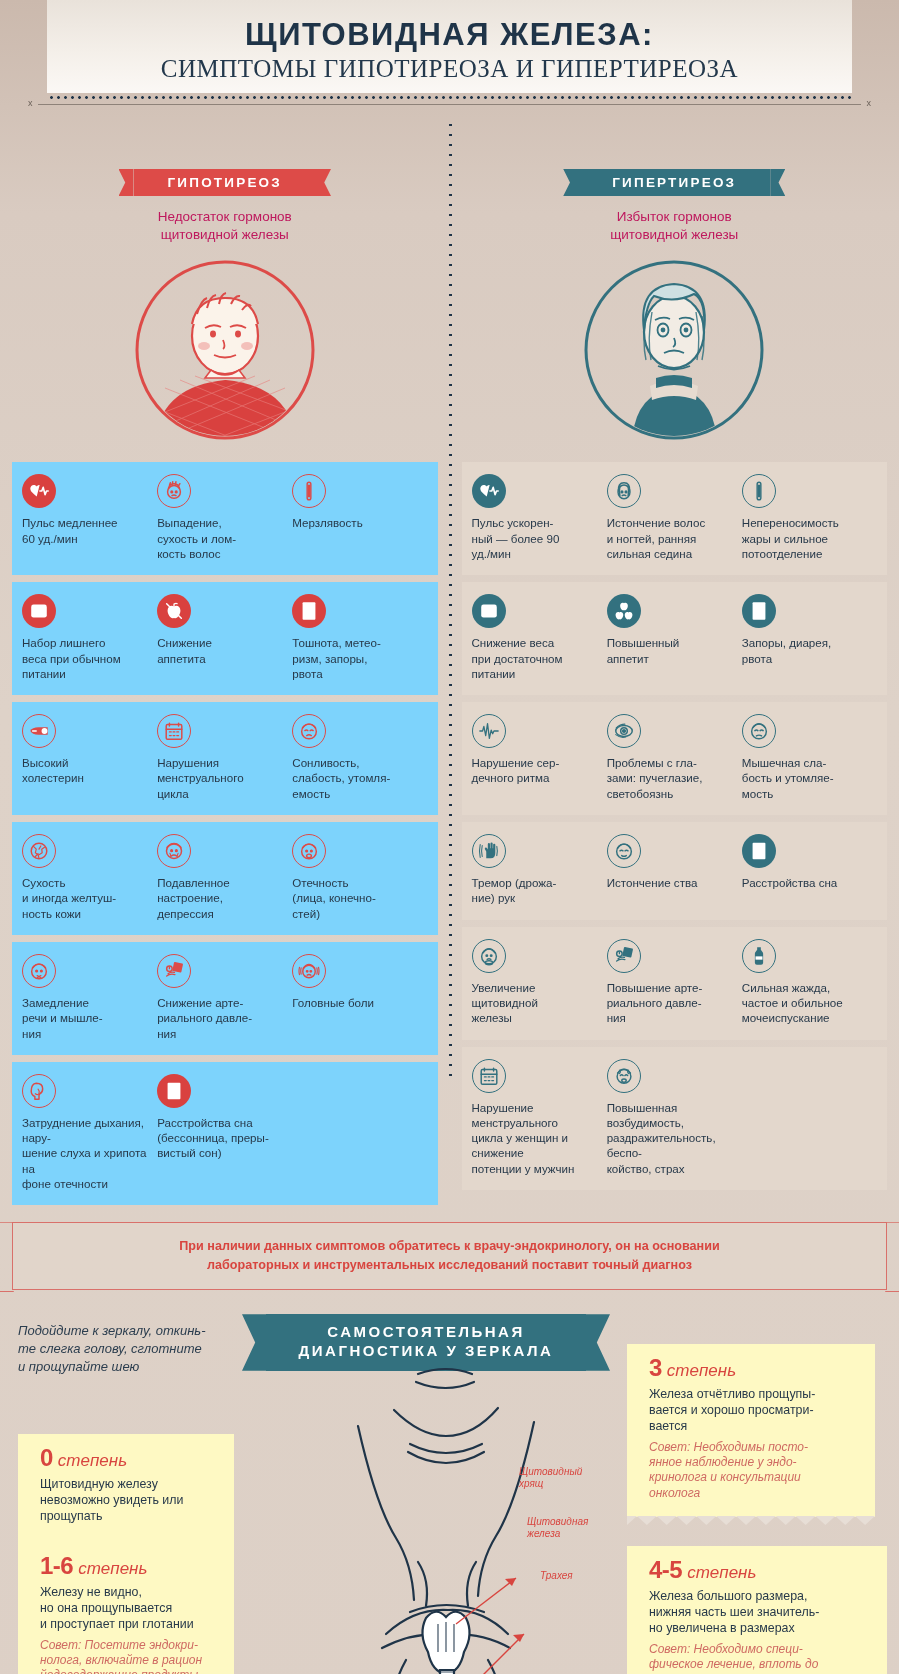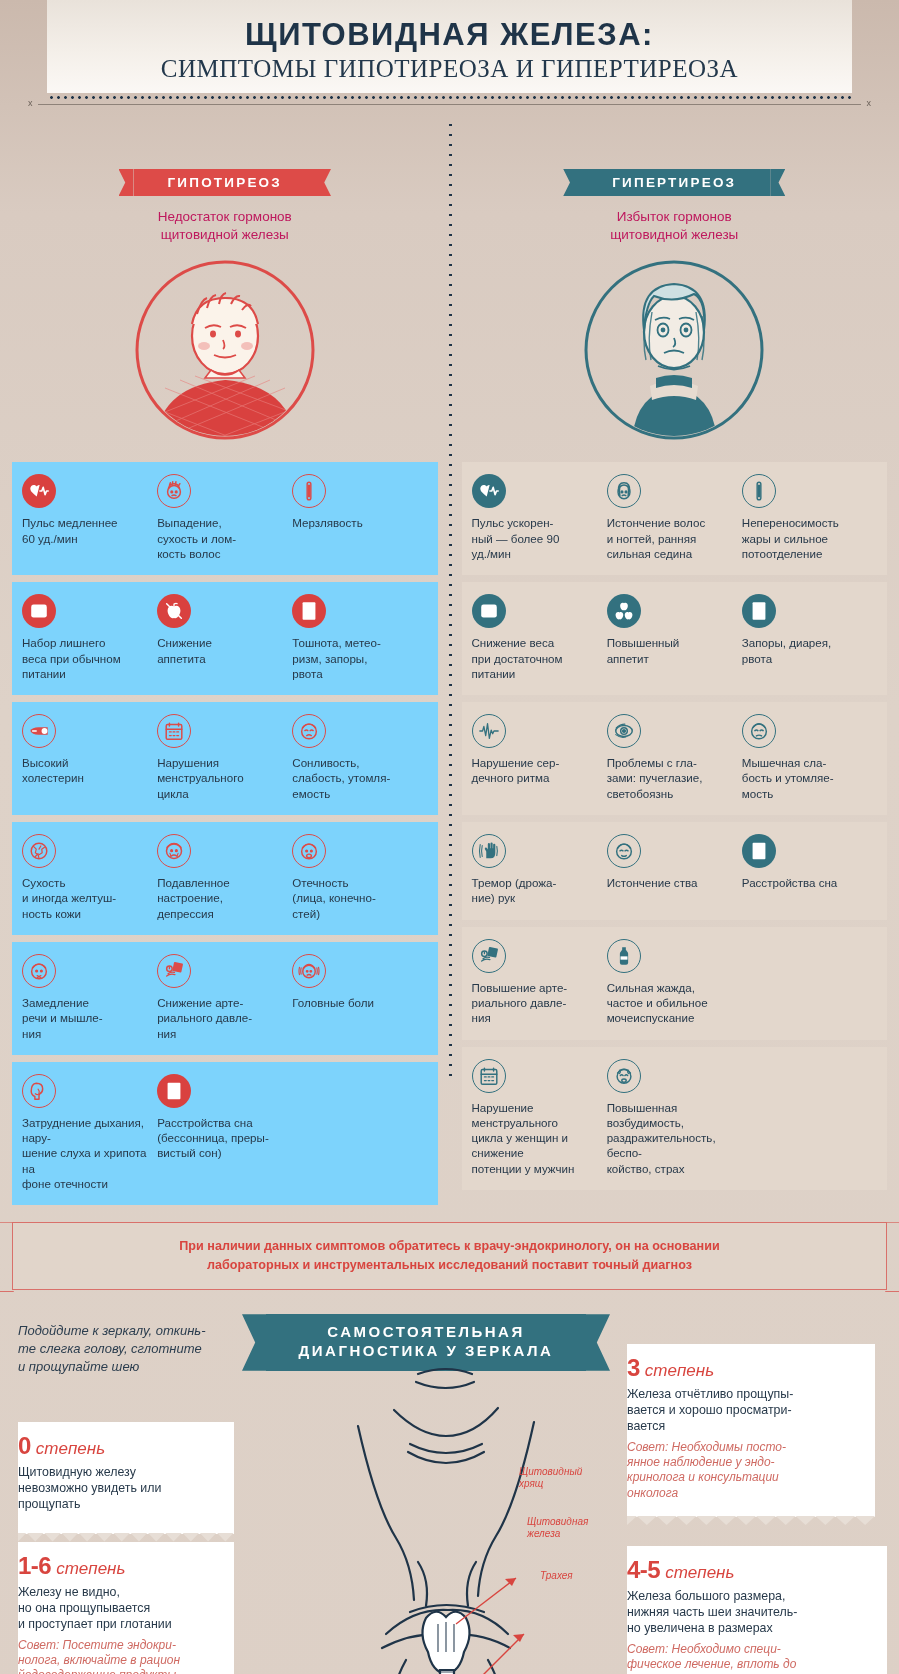--- a/index.html
+++ b/index.html
@@ -141,43 +141,43 @@
     padding: 9px 0 10px; font-size: 15px; font-weight: bold;
     letter-spacing: 2.5px; line-height: 1.25;
   }
   .diag-banner::before, .diag-banner::after {
     content: ""; position: absolute; top: 0; bottom: 0; width: 24px; background: #33717f;
   }
   .diag-banner::before { left: -24px; clip-path: polygon(0 0,100% 0,100% 100%,0 100%,55% 50%); }
   .diag-banner::after { right: -24px; clip-path: polygon(0 0,100% 0,45% 50%,100% 100%,0 100%); }
 
   .grade {
-    position: absolute; width: 216px; background: #ffffff;
-    padding: 10px 0 16px;
+    position: absolute; width: 216px; background: #fef9c3;
+    padding: 10px 22px 16px;
   }
   .grade::after {
     content: ""; position: absolute; left: 0; right: 0; bottom: -8px; height: 9px;
     background: #e7ded6;
     clip-path: polygon(0 0,100% 0,100% 0,
       96% 100%, 92% 0, 88% 100%, 84% 0, 80% 100%, 76% 0, 72% 100%, 68% 0,
       64% 100%, 60% 0, 56% 100%, 52% 0, 48% 100%, 44% 0, 40% 100%, 36% 0,
       32% 100%, 28% 0, 24% 100%, 20% 0, 16% 100%, 12% 0, 8% 100%, 4% 0, 0 100%);
   }
   .grade-title { margin-bottom: 4px; }
   .grade-num {
     font-size: 24px; font-weight: bold; color: #d8453f; letter-spacing: -.5px;
   }
   .grade-word {
     font-size: 17px; font-style: italic; color: #d8453f; margin-left: 5px;
   }
   .grade-text { font-size: 12.4px; line-height: 1.3; color: #27394a; }
   .grade-advice {
     margin-top: 5px; font-size: 12px; font-style: italic; line-height: 1.28; color: #cf6a62;
   }
-  .g0 { left: 18px; top: 108px; }
+  .g0 { left: 18px; top: 120px; }
   .g12 { left: 18px; top: 228px; }
   .g3 { left: 627px; top: 30px; width: 248px; }
   .g45 { left: 627px; top: 232px; width: 260px; }
 
   .neck-svg { position: absolute; left: 290px; top: 52px; }
   .anno {
     position: absolute; font-style: italic; font-size: 10px; color: #d8453f; line-height: 1.2;
   }
   .anno1 { left: 519px; top: 152px; }
   .anno2 { left: 527px; top: 202px; }
@@ -606,20 +606,33 @@
                 <path d="M14 7h3M14 10h3" stroke="#ffffff" stroke-width="1.2"></path>
                 <circle cx="9" cy="15" r=".7" fill="#ffffff" stroke="none"></circle>
                 <circle cx="13" cy="17" r=".7" fill="#ffffff" stroke="none"></circle>
                 <circle cx="16" cy="14" r=".7" fill="#ffffff" stroke="none"></circle>
               </svg>
             </div>
             <div class="slabel">Расстройства сна</div>
           </div>
         </div>
         <div class="srow">
+          <div class="scell">
+            <div class="ic">
+              <svg width="22" height="22" viewBox="0 0 24 24" fill="none" stroke="currentColor" stroke-width="1.6" stroke-linecap="round" stroke-linejoin="round">
+                <circle cx="12" cy="12.5" r="8"></circle>
+                <path d="M5.5 8.5q3-4.5 6.5-4.5T18.5 8.5"></path>
+                <circle cx="9.6" cy="11.6" r=".8" fill="currentColor"></circle>
+                <circle cx="14.4" cy="11.6" r=".8" fill="currentColor"></circle>
+                <path d="M10 15.6q2-1 4 0"></path>
+                <ellipse cx="12" cy="19.4" rx="4" ry="2.2"></ellipse>
+              </svg>
+            </div>
+            <div class="slabel">Увеличение<br>щитовидной<br>железы</div>
+          </div>
           <div class="scell">
             <div class="ic">
               <svg width="22" height="22" viewBox="0 0 24 24" fill="none" stroke="currentColor" stroke-width="1.6" stroke-linecap="round" stroke-linejoin="round">
                 <rect x="11" y="3" width="10" height="10" rx="1" transform="rotate(12 16 8)" fill="currentColor" stroke="none"></rect>
                 <circle cx="7" cy="9.5" r="3"></circle>
                 <path d="M7 9.5v-2M5.5 15q3-2.5 7-1.5M4 17.5q4-3 9-1.5" stroke-width="1.4"></path>
               </svg>
             </div>
             <div class="slabel">Повышение арте-<br>риального давле-<br>ния</div>
           </div>

